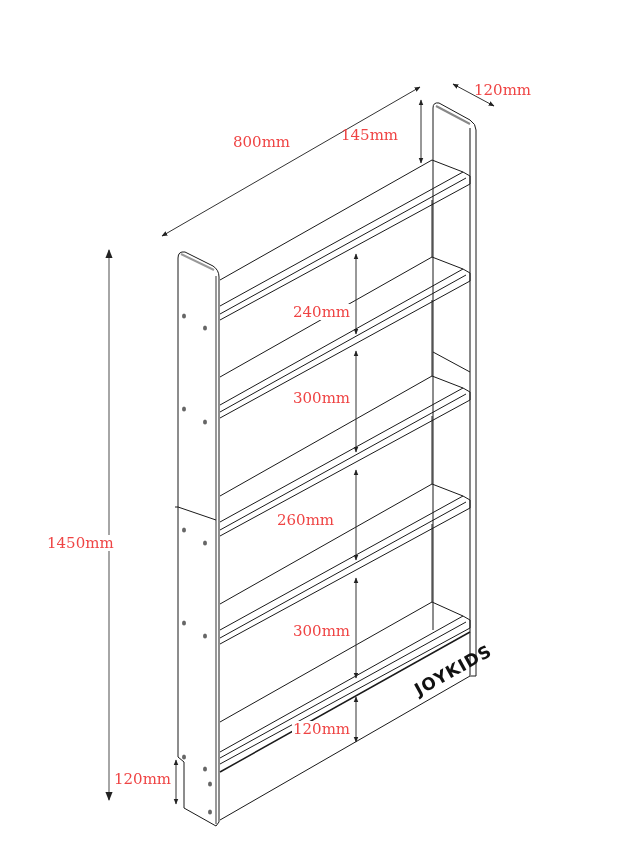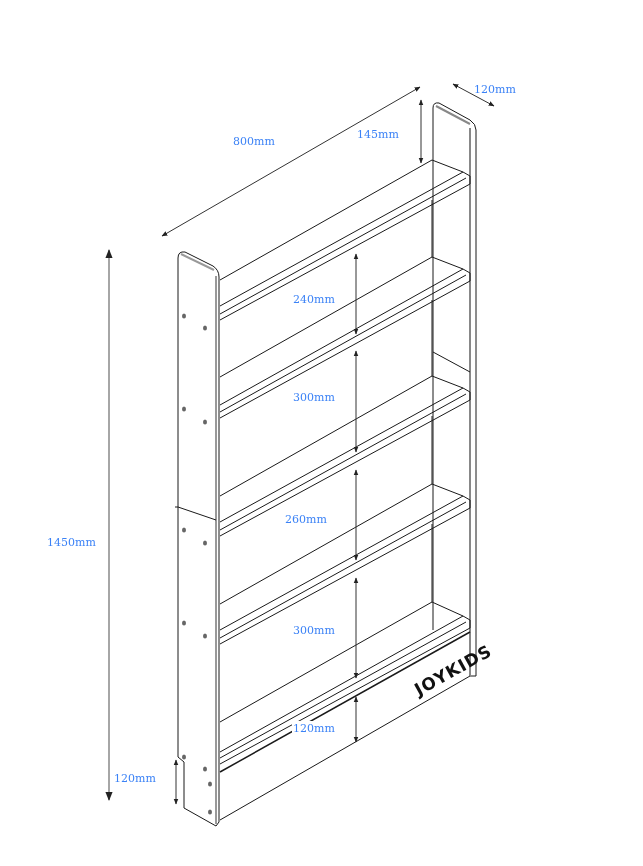--- a/index.html
+++ b/index.html
@@ -1,22 +1,22 @@
 <!DOCTYPE html>
 <html><head>
 <meta charset="utf-8">
 <style>
   html, body { margin: 0; padding: 0; background: #ffffff; }
   body { width: 643px; height: 866px; position: relative; overflow: hidden; }
   #canvas { position: absolute; left: 0; top: 0; width: 643px; height: 866px; }
   .dim-label {
     position: absolute;
     font-family: "DejaVu Serif", "Liberation Serif", serif;
-    font-size: 11px;
-    color: #3b82f6;
+    font-size: 15px;
+    color: #ef4444;
     white-space: nowrap;
     background: #ffffff;
     line-height: 16px;
     padding: 0 1px;
   }
   .brand {
     position: absolute;
     font-family: "DejaVu Sans", "Liberation Sans", sans-serif;
     font-weight: bold;
     font-size: 17px;
@@ -120,21 +120,21 @@
     <line x1="356" y1="470" x2="356" y2="560" marker-start="url(#arr)" marker-end="url(#arr)"></line>
     <line x1="356" y1="578" x2="356" y2="678" marker-start="url(#arr)" marker-end="url(#arr)"></line>
     <line x1="356" y1="697" x2="356" y2="742" marker-start="url(#arr)" marker-end="url(#arr)"></line>
     <line x1="109" y1="250" x2="109" y2="800" stroke="#888" stroke-width="1.5" marker-start="url(#arr)" marker-end="url(#arr)"></line>
     <line x1="176" y1="760" x2="176" y2="804" marker-start="url(#arr)" marker-end="url(#arr)"></line>
   </g>
 </svg>
 
 <div class="dim-label" style="left:232px;top:134px;background:transparent">800mm</div>
 <div class="dim-label" style="left:473px;top:82px;background:transparent">120mm</div>
-<div class="dim-label" style="left:356px;top:127px;background:transparent">145mm</div>
-<div class="dim-label" style="left:292px;top:292px">240mm</div>
+<div class="dim-label" style="left:340px;top:127px;background:transparent">145mm</div>
+<div class="dim-label" style="left:292px;top:304px">240mm</div>
 <div class="dim-label" style="left:292px;top:390px">300mm</div>
-<div class="dim-label" style="left:284px;top:512px">260mm</div>
+<div class="dim-label" style="left:276px;top:512px">260mm</div>
 <div class="dim-label" style="left:292px;top:623px">300mm</div>
 <div class="dim-label" style="left:292px;top:721px">120mm</div>
 <div class="dim-label" style="left:46px;top:535px">1450mm</div>
 <div class="dim-label" style="left:113px;top:771px;background:transparent">120mm</div>
 <div class="brand" style="left:411px;top:682px;transform:rotate(-29deg)">JOYKIDS</div>
 
 </body></html>

